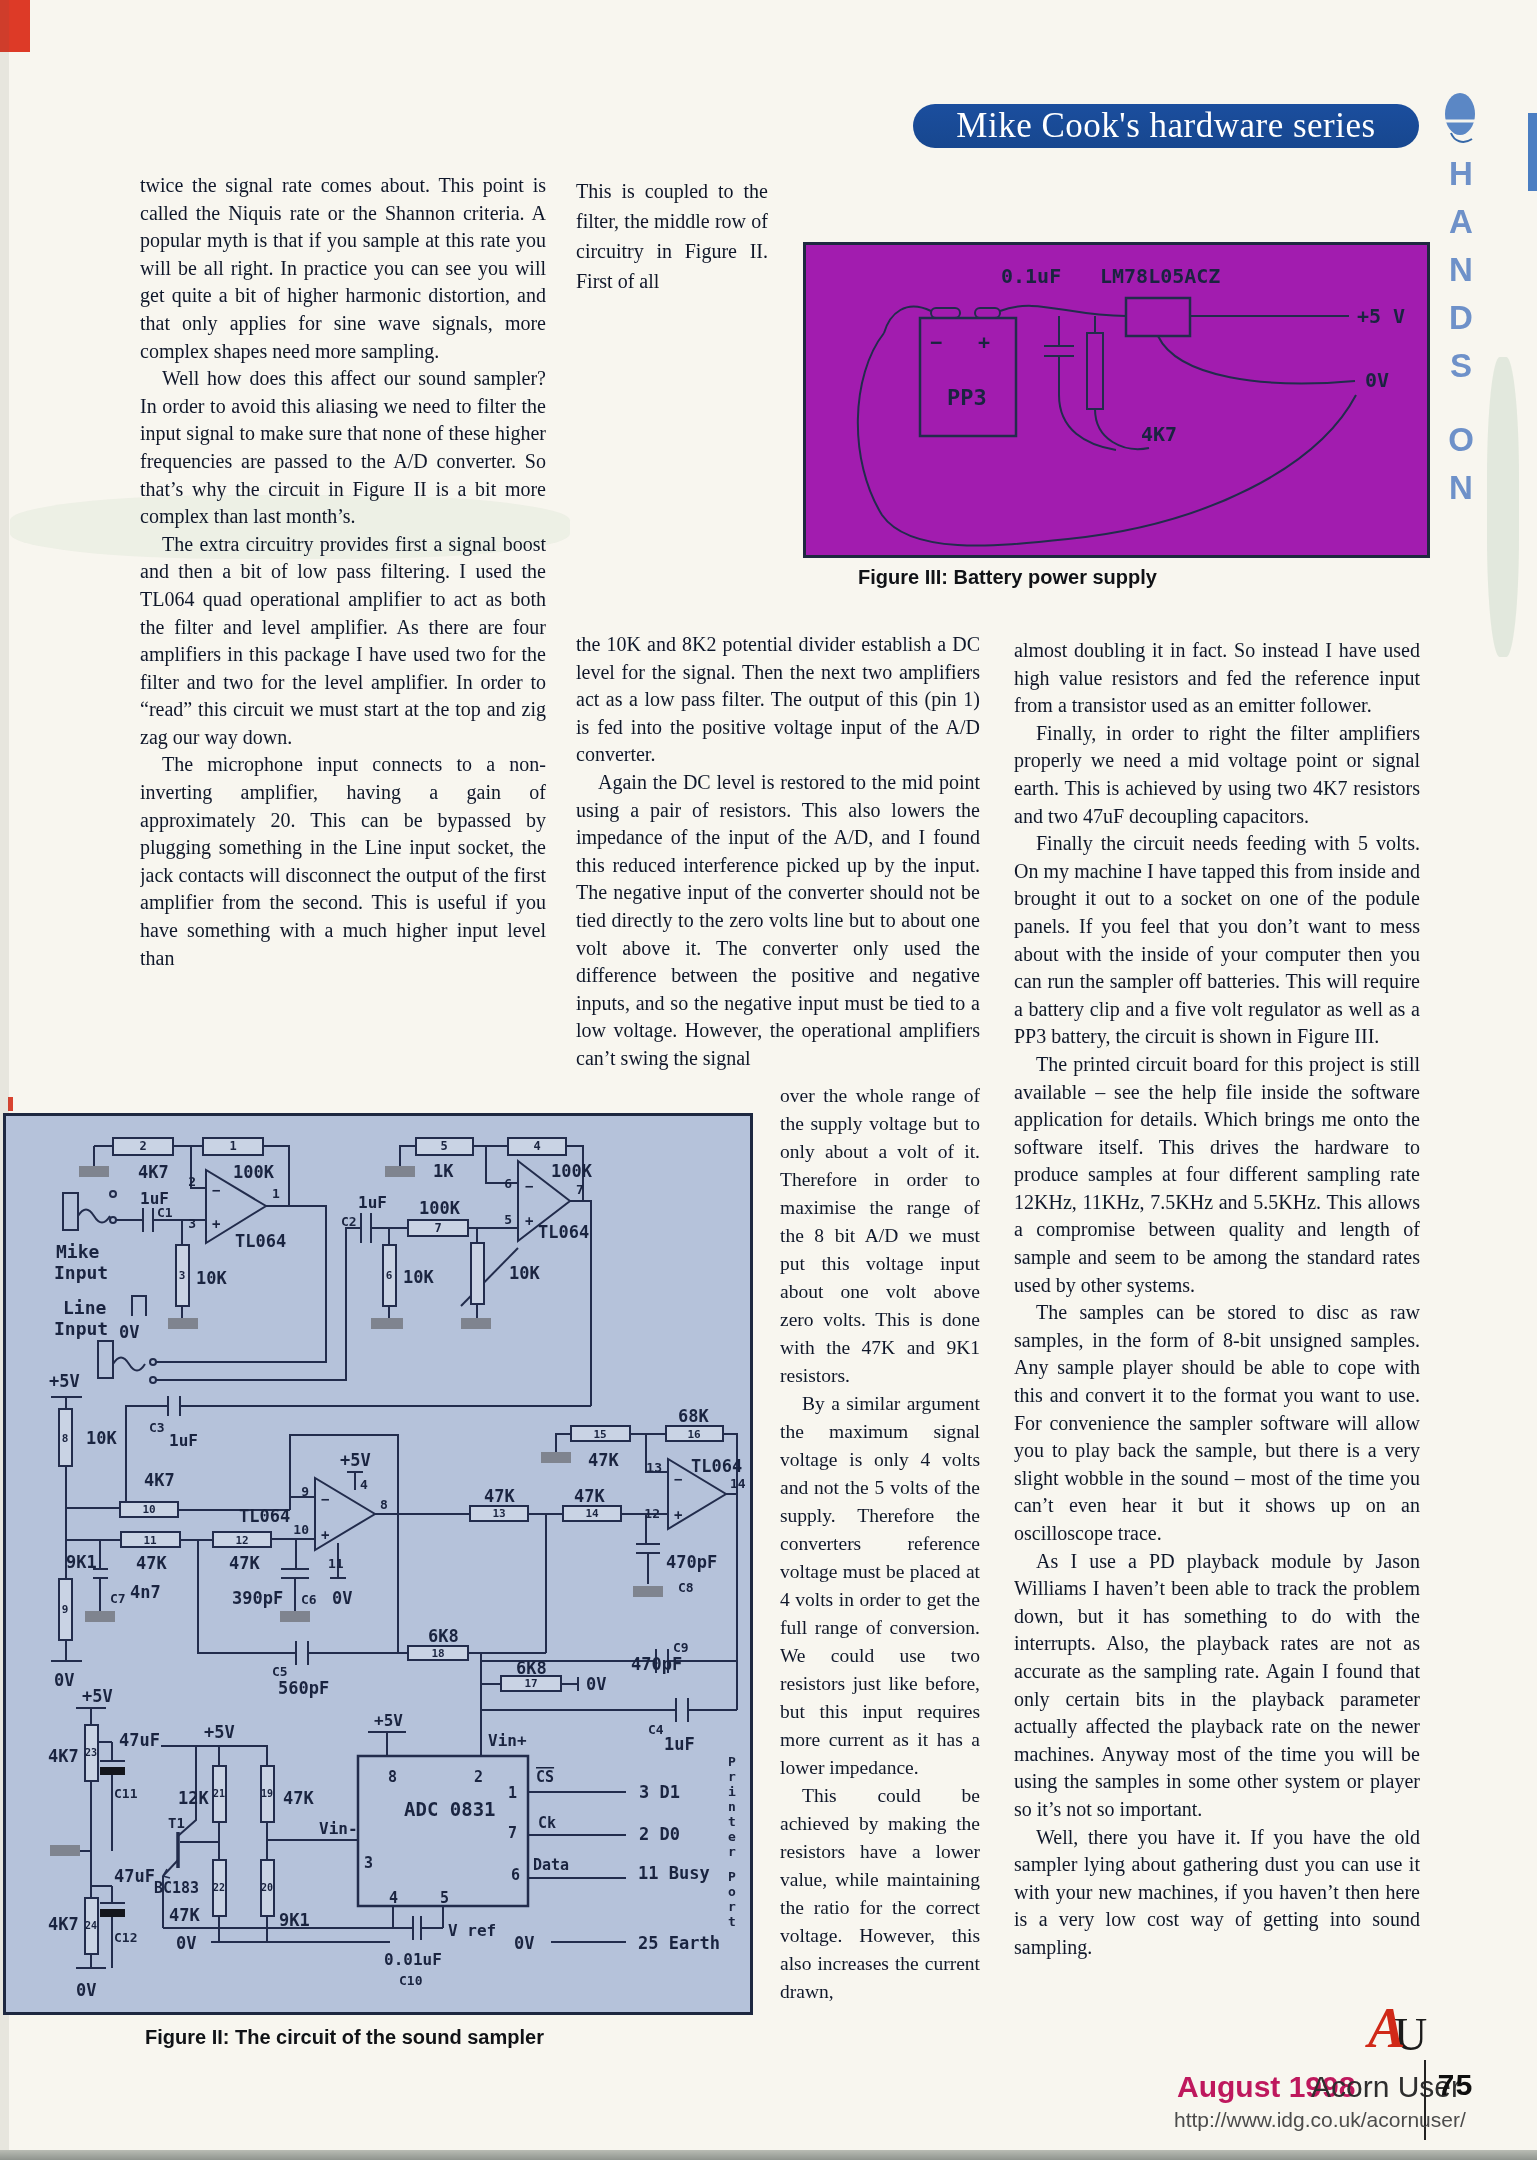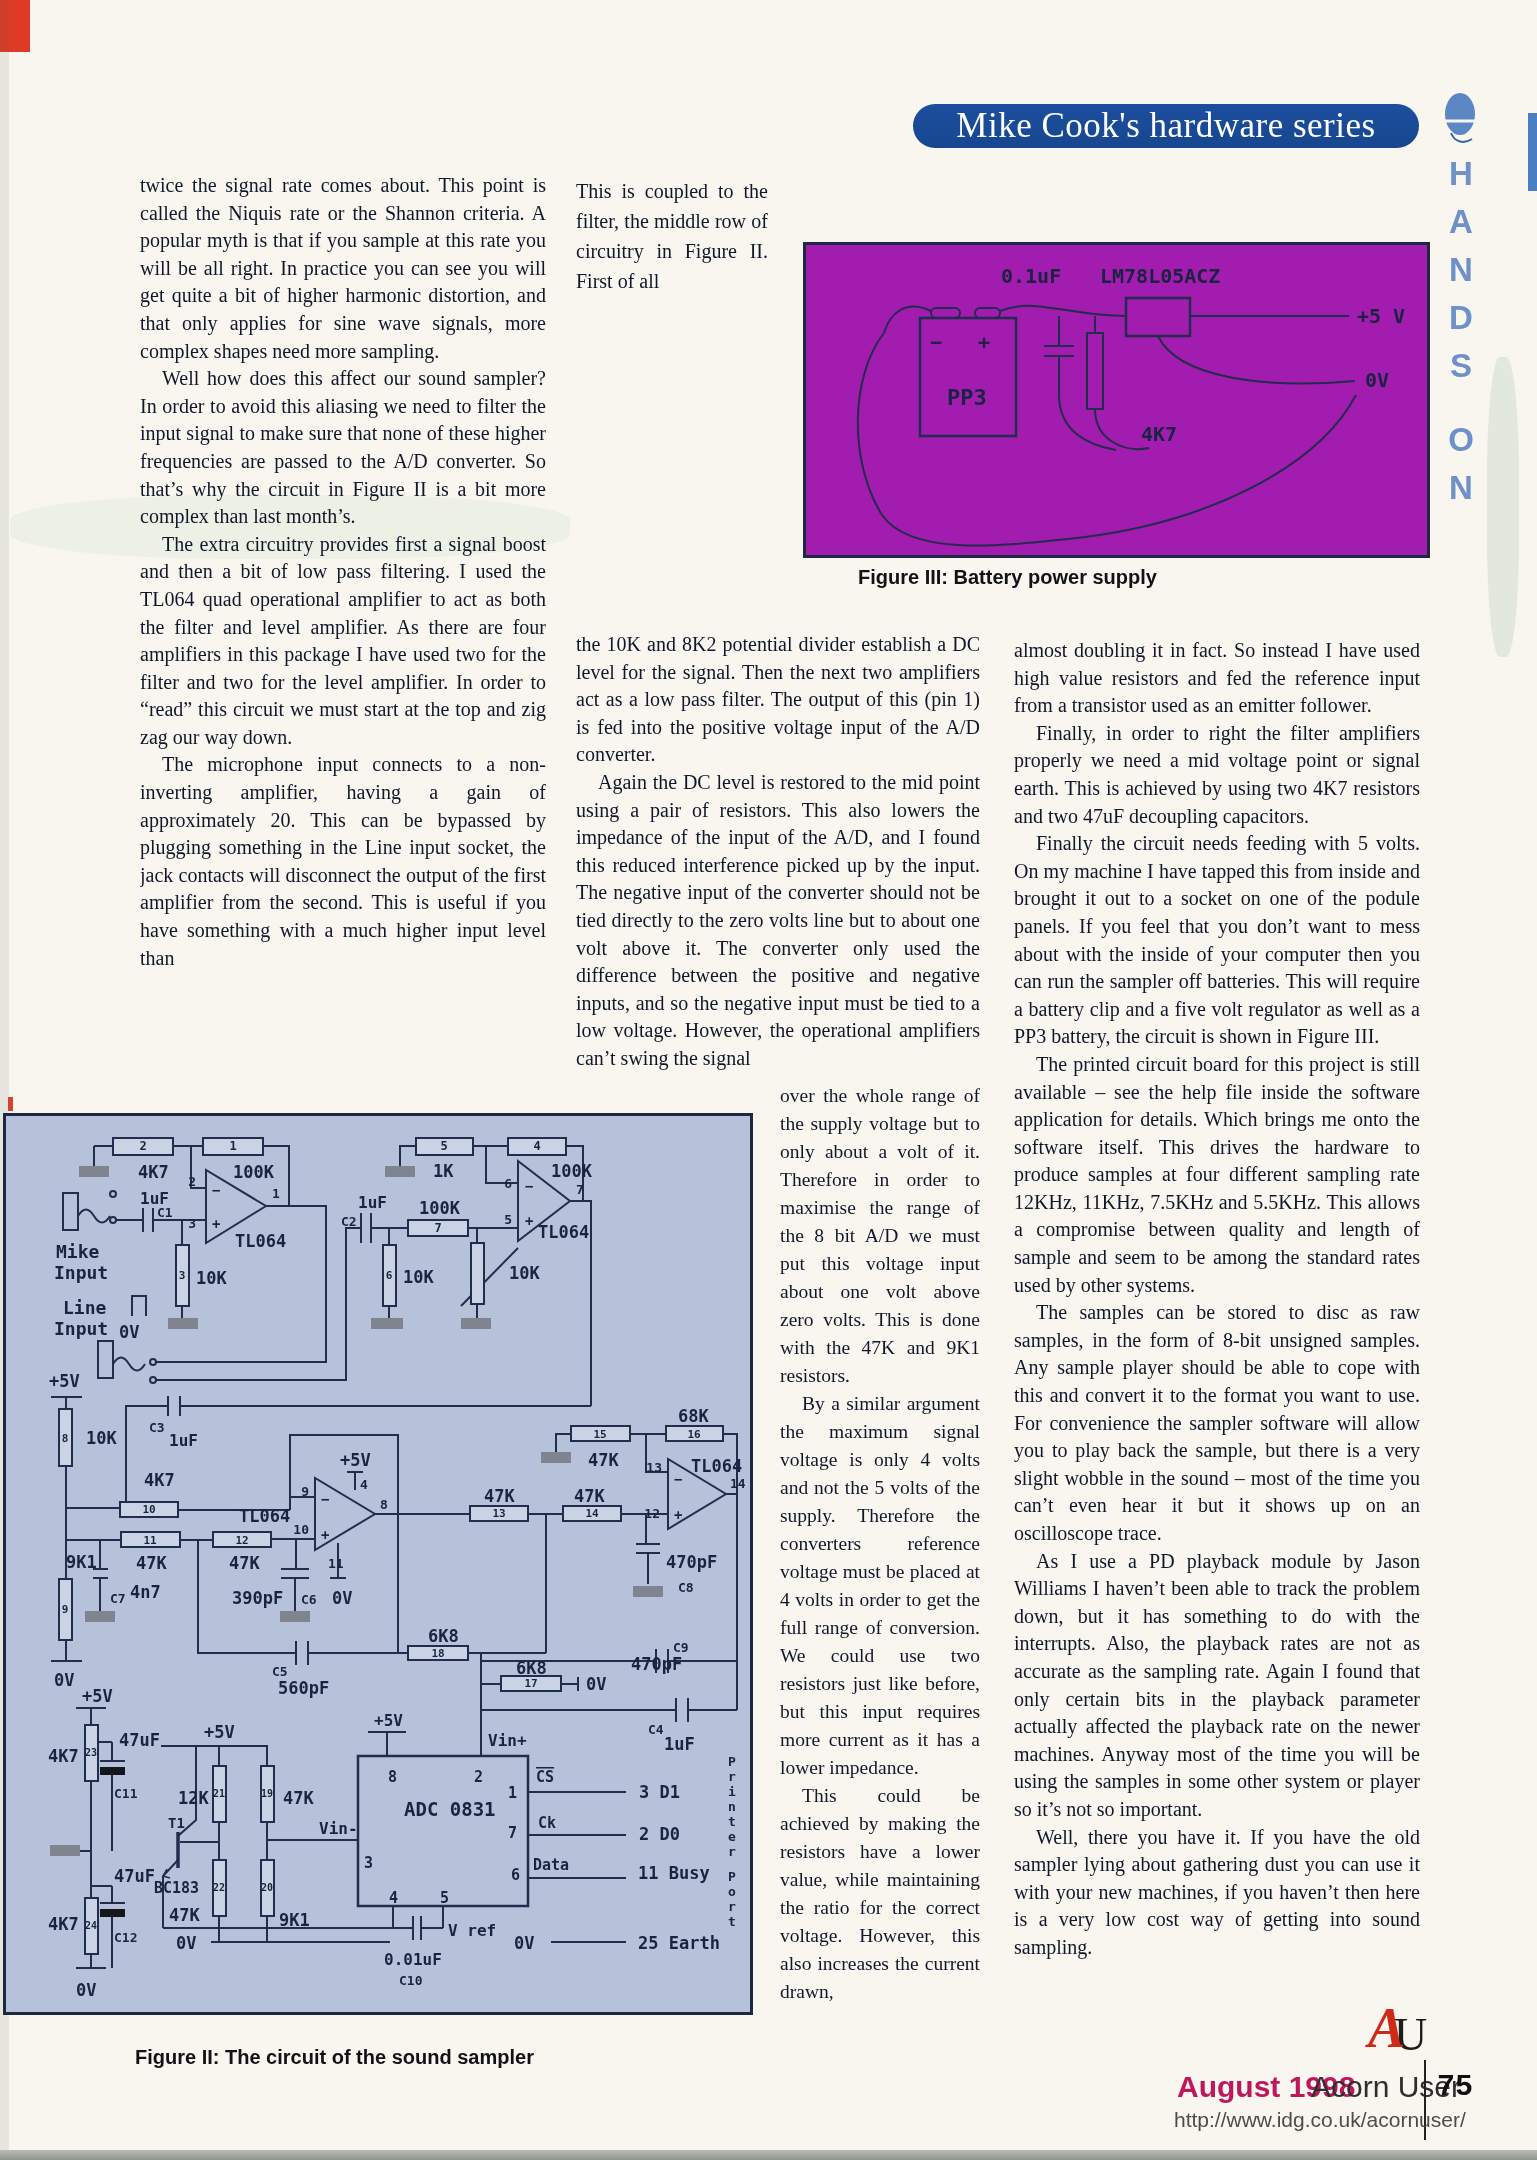--- a/index.html
+++ b/index.html
@@ -34,21 +34,21 @@
   #col2top{left:576px;top:176px;width:192px;height:462px;line-height:30px;}
   #col2wide{left:576px;top:631px;width:404px;height:460px;}
   #col2lower{left:780px;top:1082px;width:200px;height:990px;line-height:28px;font-size:19.5px;}
   #col3{left:1014px;top:637px;width:406px;height:1430px;}
   
   .panel{background:#b5c2da;border:3px solid #1e2840;box-sizing:border-box;}
   #fig3-panel{left:803px;top:242px;width:627px;height:316px;}
   #fig2-panel{left:3px;top:1113px;width:750px;height:902px;}
   .caption{font-family:"Liberation Sans",sans-serif;font-weight:bold;font-size:20px;color:#101216;}
   #fig3-caption{left:810px;top:566px;margin-left:48px;}
-  #fig2-caption{left:135px;top:2026px;margin-top:20px;}
+  #fig2-caption{left:145px;top:2026px;}
   svg text.clab{font-family:"DejaVu Sans Mono",monospace;font-weight:bold;fill:#1a2440;}
   svg text.cpin{font-family:"DejaVu Sans Mono",monospace;font-weight:bold;fill:#1a2440;}
   svg .wire{stroke:#222c4c;stroke-width:2;fill:none;}
   svg .box{fill:#c9d3e4;stroke:#222c4c;stroke-width:2;}
   svg .tri{fill:none;stroke:#222c4c;stroke-width:2;}
   svg .gnd{fill:#7f848f;stroke:none;}
   svg .blk{fill:#14161c;stroke:none;}
   
   .f-issue{left:1177px;top:2070px;font-family:"Liberation Sans",sans-serif;font-weight:bold;font-size:30px;color:#be185d;}
   .f-mag{left:1311px;top:2070px;font-family:"Liberation Sans",sans-serif;font-size:30px;color:#2e2e2e;text-align:center;}

